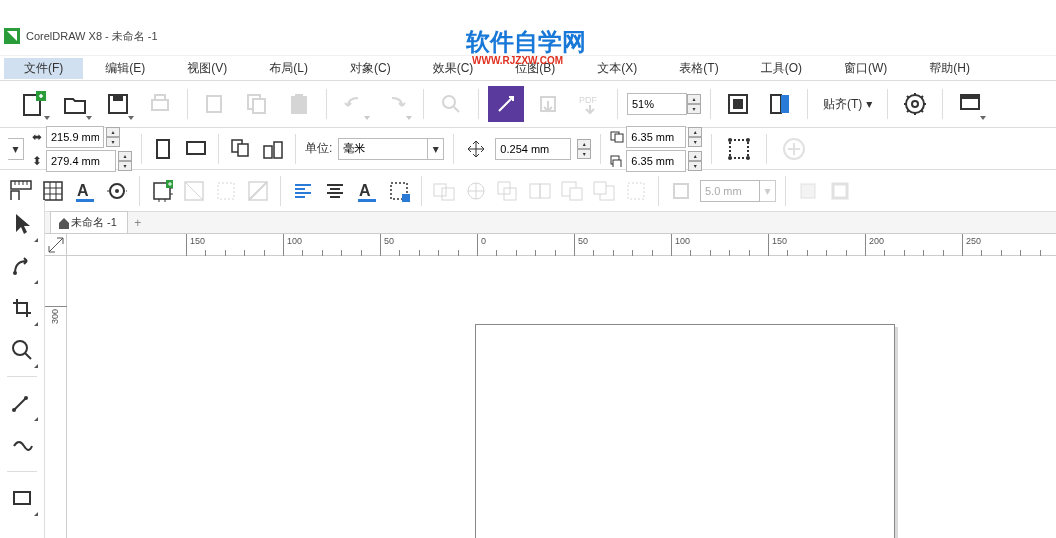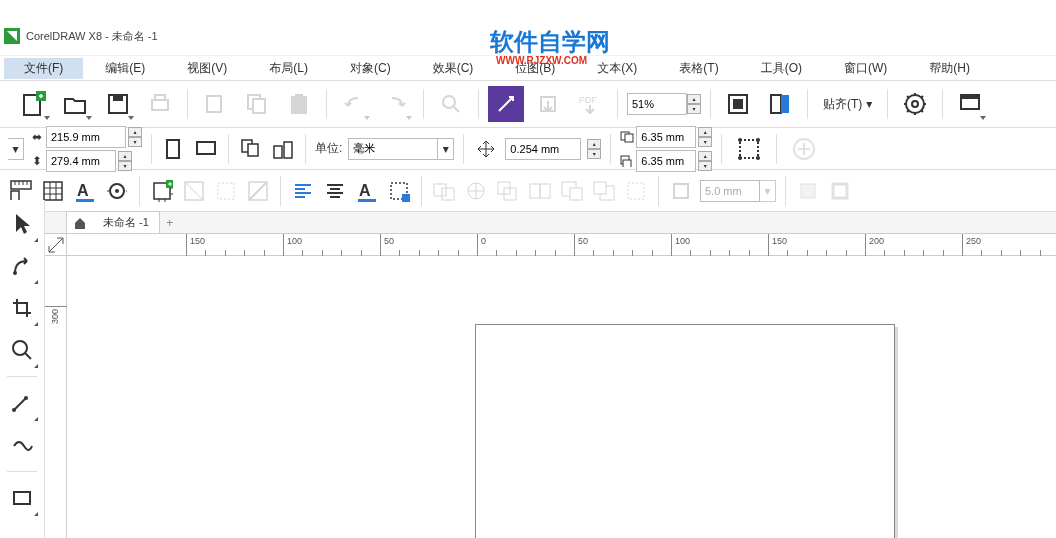--- a/index.html
+++ b/index.html
@@ -19,36 +19,36 @@
 .drop-arrow { position: absolute; right: 2px; bottom: 2px; width: 0; height: 0; border-left: 3px solid transparent; border-right: 3px solid transparent; border-top: 4px solid #666; }
 .sep { width: 1px; height: 30px; background: #ddd; margin: 0 3px; }
 .input-box { height: 22px; border: 1px solid #bbb; background: #fff; display: flex; align-items: center; padding: 0 4px; font-size: 11px; }
 .input-box input { border: none; outline: none; width: 100%; font-size: 11px; }
 .spinner { display: flex; flex-direction: column; width: 14px; }
 .spinner div { height: 10px; border: 1px solid #aaa; background: #f0f0f0; display: flex; align-items: center; justify-content: center; font-size: 6px; line-height: 1; cursor: pointer; }
 .dim-group { display: flex; flex-direction: column; gap: 2px; }
 .dim-row { display: flex; align-items: center; gap: 2px; }
 .dim-ico { width: 14px; height: 14px; display: flex; align-items: center; justify-content: center; }
 .doc-tabs { height: 22px; background: #f5f5f5; display: flex; align-items: flex-end; border-bottom: 1px solid #ccc; }
-.doc-tab { height: 22px; background: #fff; border: 1px solid #ccc; border-bottom: none; padding: 0 10px 0 6px; display: flex; align-items: center; gap: 16px; font-size: 11px; margin-left: 66px; }
+.doc-tab { height: 22px; background: #fff; border: 1px solid #ccc; border-bottom: none; padding: 0 10px 0 6px; display: flex; align-items: center; gap: 0; font-size: 11px; margin-left: 50px; }
 .doc-add { width: 20px; height: 20px; display: flex; align-items: center; justify-content: center; color: #888; cursor: pointer; }
 .workspace { display: flex; height: calc(538px - 22px - 24px - 48px - 42px - 42px - 22px); }
 .toolbox { width: 45px; border-right: 1px solid #ddd; display: flex; flex-direction: column; align-items: center; padding-top: 4px; gap: 2px; position: absolute; left: 0; top: 200px; height: 338px; background: #fff; z-index: 2; }
 .tool { width: 36px; height: 40px; display: flex; align-items: center; justify-content: center; cursor: pointer; position: relative; }
 .tool .tri { position: absolute; right: 2px; bottom: 2px; width: 0; height: 0; border-left: 4px solid transparent; border-bottom: 4px solid #555; }
 .canvas-area { flex: 1; position: relative; margin-left: 45px; overflow: hidden; }
 .ruler-h { position: absolute; top: 0; left: 22px; right: 0; height: 22px; background: #fff; border-bottom: 1px solid #ccc; }
 .ruler-v { position: absolute; top: 22px; left: 0; width: 22px; bottom: 0; background: #fff; border-right: 1px solid #ccc; }
 .ruler-corner { position: absolute; top: 0; left: 0; width: 22px; height: 22px; background: #fff; border-right: 1px solid #ccc; border-bottom: 1px solid #ccc; }
 .ruler-h .tick { position: absolute; top: 0; height: 22px; border-left: 1px solid #888; }
 .ruler-h .tick span { position: absolute; top: 2px; left: 3px; font-size: 9px; color: #555; }
 .ruler-v .tick { position: absolute; left: 0; width: 22px; border-top: 1px solid #888; }
 .ruler-v .tick span { position: absolute; left: 5px; top: 2px; font-size: 9px; color: #555; writing-mode: vertical-rl; transform: rotate(180deg); }
 .page { position: absolute; background: #fff; border: 1px solid #888; box-shadow: 3px 3px 0 rgba(0,0,0,0.15); }
-.watermark { position: absolute; top: 28px; left: 490px; z-index: 10; pointer-events: none; text-decoration: underline; }
+.watermark { position: absolute; top: 28px; left: 466px; z-index: 10; pointer-events: none; text-decoration: underline; }
 svg { display: block; }
 .combo { display: flex; align-items: center; }
 .combo select, .combo input { height: 22px; border: 1px solid #bbb; font-size: 11px; padding: 0 4px; outline: none; background: #fff; }
 </style>
 </head>
 <body>
 
 <div class="title-bar">
   <svg class="logo" viewBox="0 0 16 16">
       <rect width="16" height="16" fill="#2a9c3a"></rect>
@@ -209,21 +209,21 @@
     </div>
 </div>
 
 <div class="toolbar2">
   <div class="combo">
       <span style="border:1px solid #bbb;border-left:none;width:16px;height:22px;display:flex;align-items:center;justify-content:center">▾</span>
     </div>
   <div class="dim-group">
     <div class="dim-row">
         <span class="dim-ico">⬌</span>
-        <div class="input-box" style="width:80px">
+        <div class="input-box" style="width:58px">
           <input value="215.9 mm" style="">
         </div>
         <div class="spinner">
           <div>▴</div>
           <div>▾</div>
         </div>
       </div>
     <div class="dim-row">
         <span class="dim-ico">⬍</span>
         <div class="input-box" style="width:70px">

